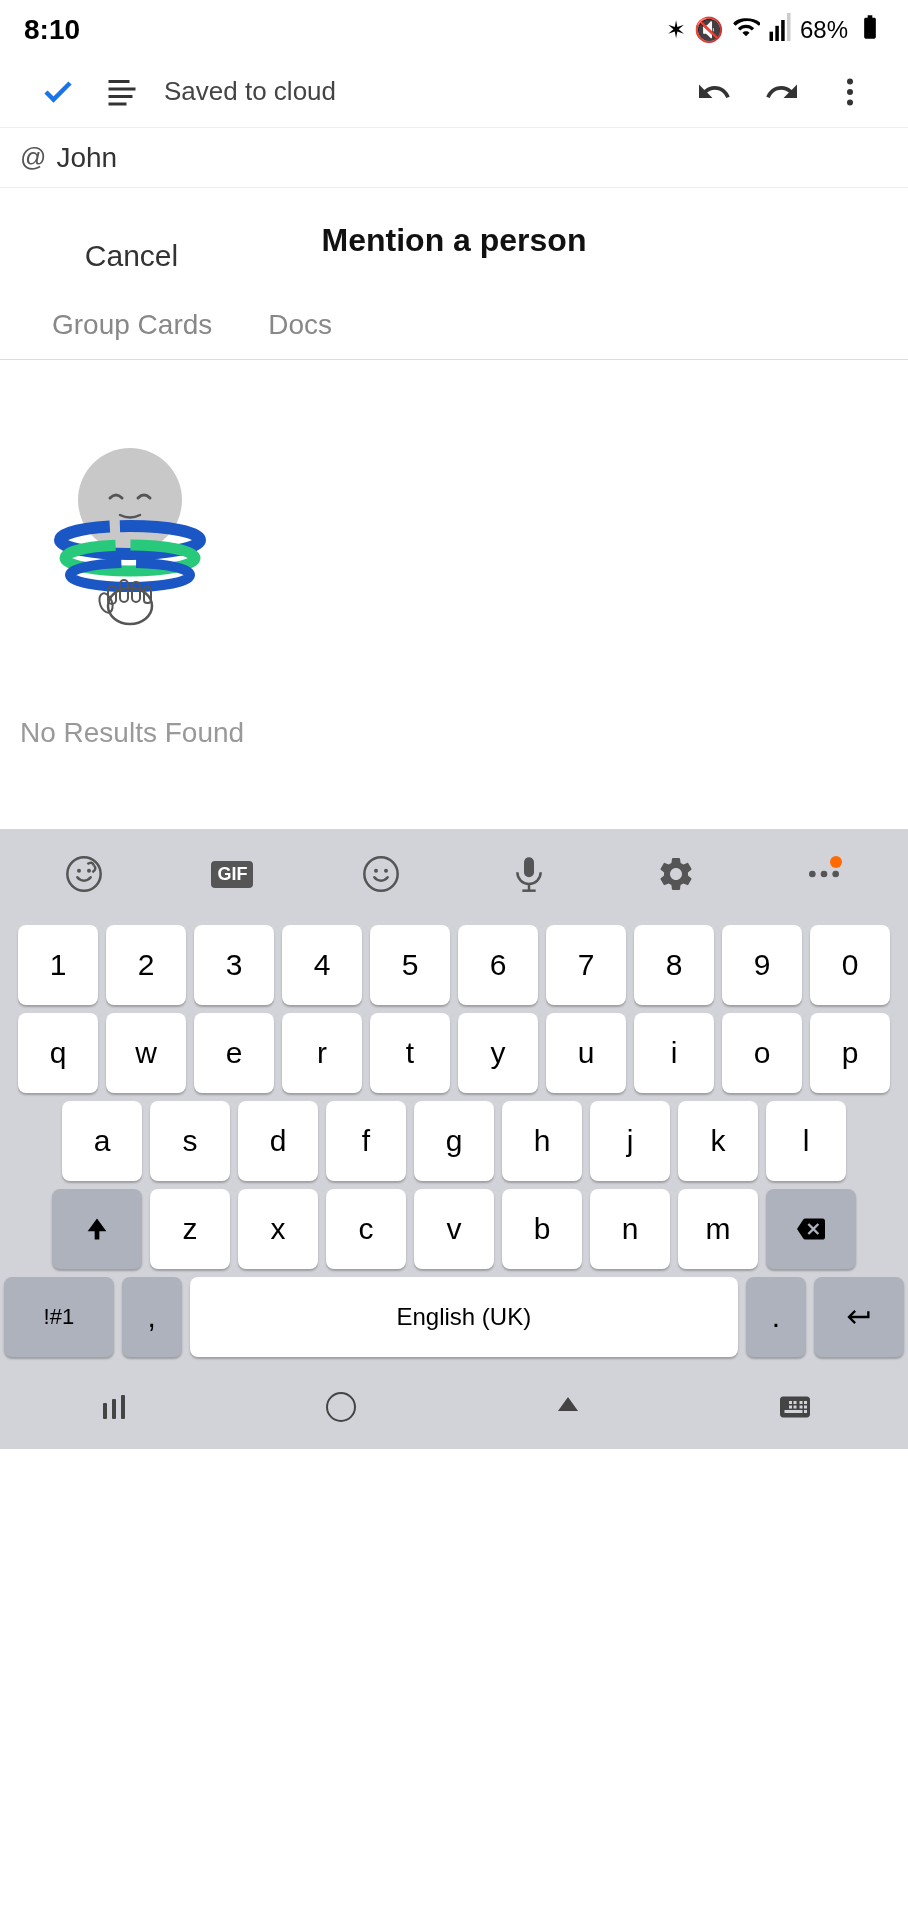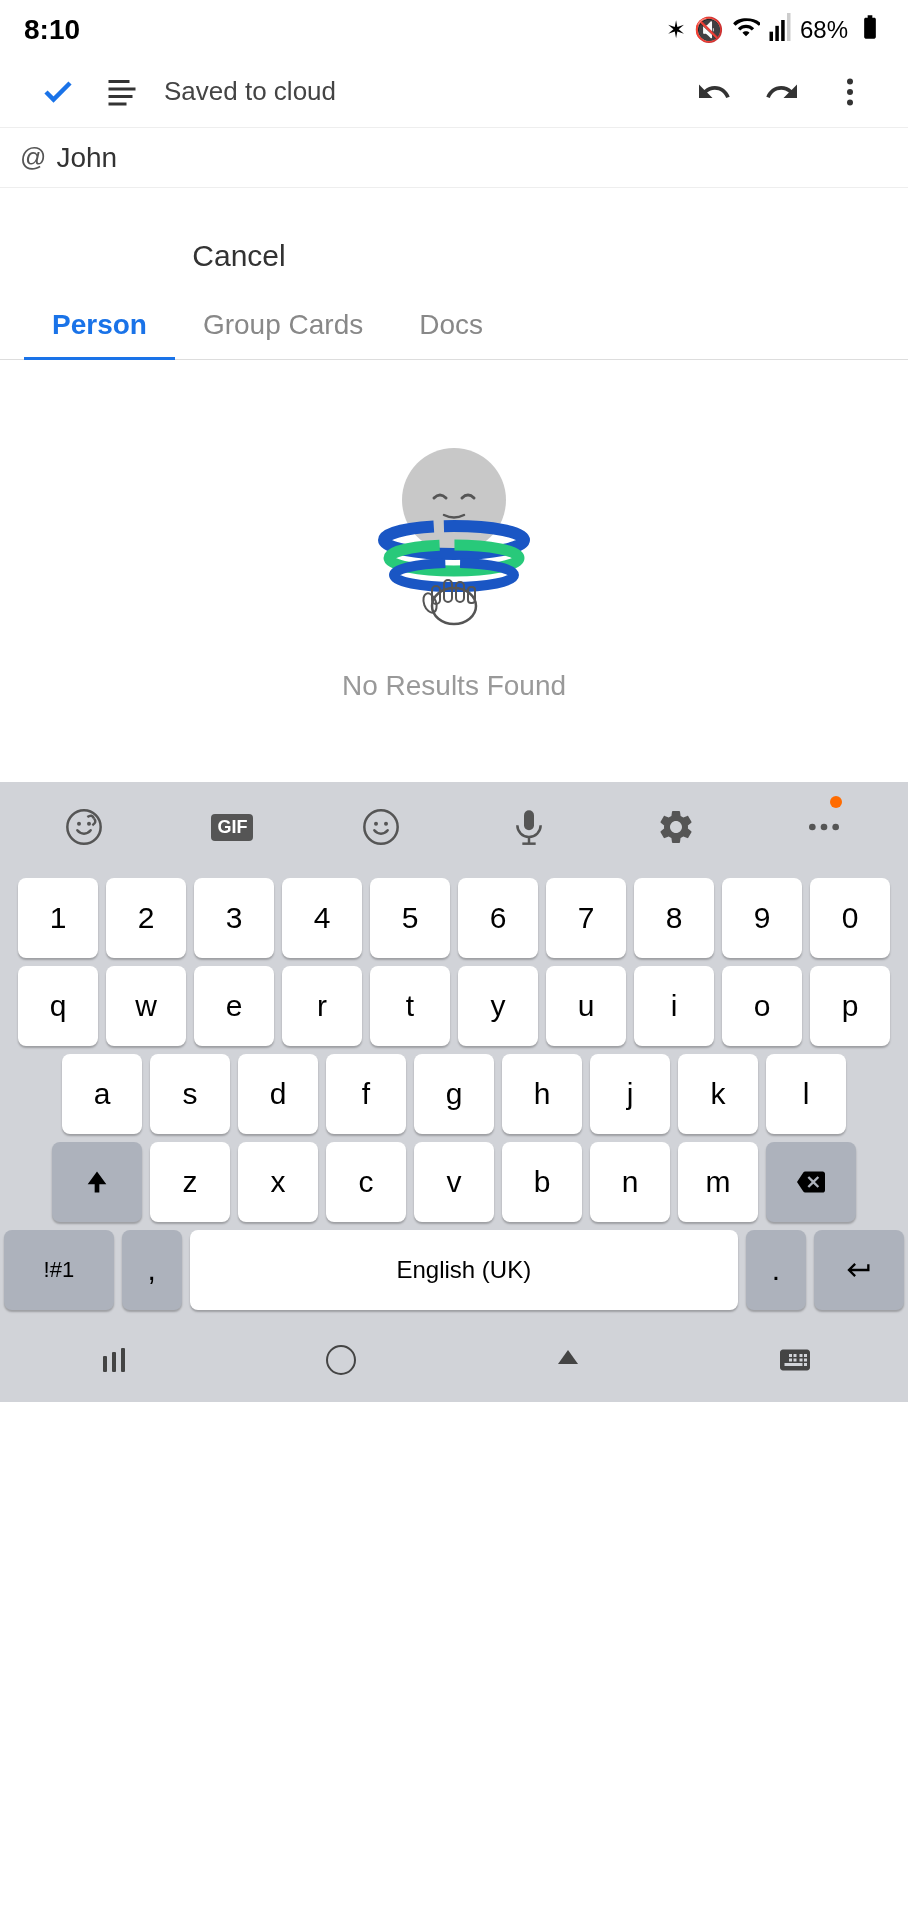--- a/index.html
+++ b/index.html
@@ -143,42 +143,44 @@
     .tab-item.active {
       color: #1a73e8;
       border-bottom: 3px solid #1a73e8;
       font-weight: 600;
     }
 
     
     .empty-state {
       display: flex;
       flex-direction: column;
-      align-items: center;
+      align-items: flex-start;
       justify-content: center;
       padding: 60px 20px 80px;
+      gap: 47px;
     }
 
     
     .illustration {
       width: 220px;
       height: 220px;
       margin-bottom: 30px;
     }
 
     .no-results-text {
       font-size: 28px;
       color: #999;
       text-align: center;
     }
 
     
     .keyboard-toolbar {
       background: #d1d3d8;
       display: flex;
+      align-items: center;
       justify-content: space-around;
       padding: 12px 10px;
       height: 90px;
     }
     .kb-tool-btn {
       background: none;
       border: none;
       font-size: 36px;
       cursor: pointer;
       color: #444;
@@ -344,27 +346,25 @@
 
 <div class="doc-header">
   <span class="at-sign">@</span>
   <span>John</span>
 </div>
 
 <div class="modal-backdrop">
 
   <div class="modal-header">
     <button class="cancel-btn">Cancel</button>
+    <span class="modal-title">Mention a person</span>
     <div class="modal-title-spacer"></div>
   </div>
 
   <div class="tabs-bar">
-    <div class="tab-item active">
-      <span>Person</span>
-    </div>
     <div class="tab-item">
       <span>Group Cards</span>
     </div>
     <div class="tab-item">
       <span>Docs</span>
     </div>
   </div>
 
   <div class="content-area">
 

